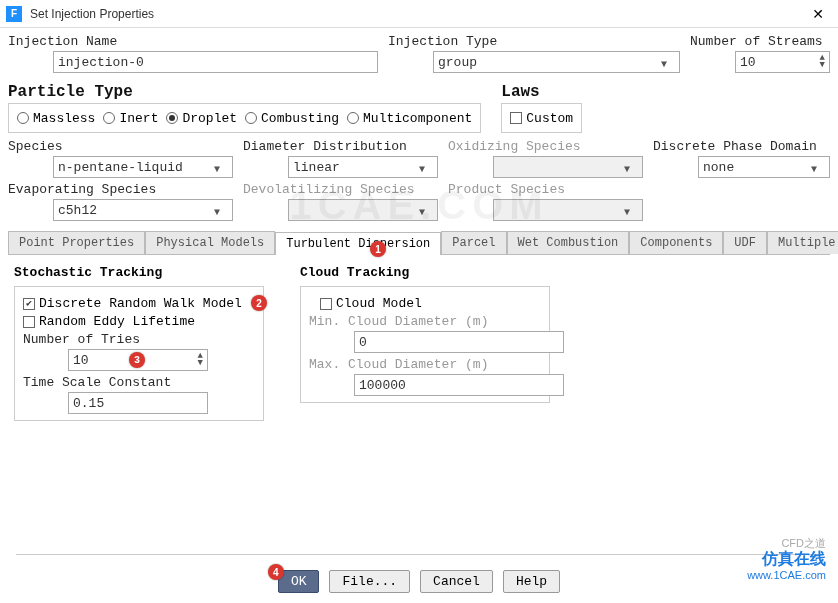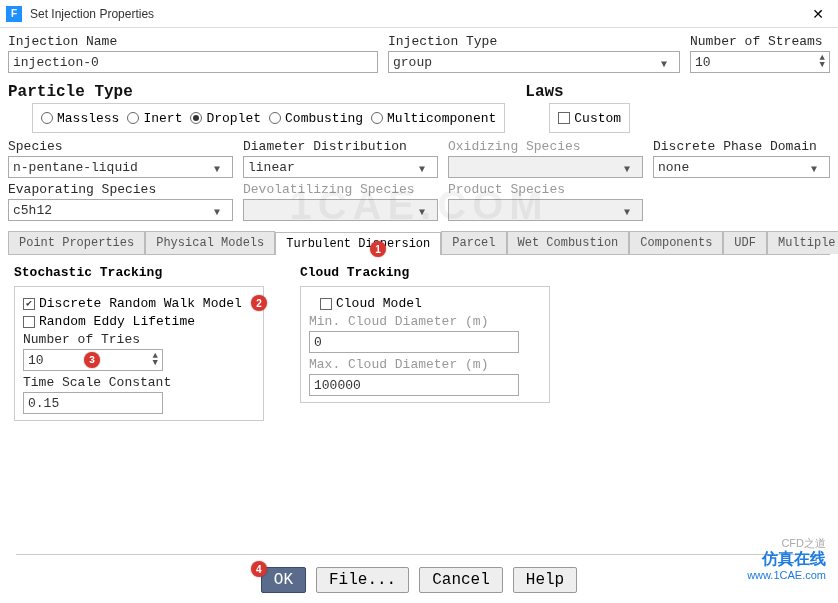--- a/index.html
+++ b/index.html
@@ -46,20 +46,21 @@
   .label { color: #2a2a2a; margin-bottom: 2px; font-family: Consolas, "Courier New", monospace; font-size: 13px; }
   .section-title { font-weight: bold; color: #111; font-family: Consolas, "Courier New", monospace; font-size: 16px; margin: 6px 0 2px 0; }
   input[type=text], .select, .spinner {
     border: 1px solid #aaa;
     background: #fff;
     height: 22px;
     padding: 2px 4px;
     font-family: Consolas, "Courier New", monospace;
     font-size: 13px;
     color: #333;
+    margin-left: 45px;
   }
   .select {
     display: flex;
     align-items: flex-end;
     justify-content: space-between;
     padding-right: 12px;
   }
   .select.disabled { background: #f0f0f0; color: #888; }
   .spinner {
     display: flex;
@@ -67,21 +68,21 @@
     justify-content: space-between;
   }
   .spinner .spin-arrows {
     display: flex;
     flex-direction: column;
     line-height: 7px;
     font-size: 9px;
     color: #555;
   }
   .caret { font-size: 10px; color: #555; }
-  .radios, .checks { display: flex; align-items: center; gap: 8px; border: 1px solid #ccc; padding: 4px 8px; height: 30px; margin-left: 24px; }
+  .radios, .checks { display: flex; align-items: center; gap: 8px; border: 1px solid #ccc; padding: 4px 8px; height: 30px; }
   .radio, .check { display: flex; align-items: center; gap: 4px; font-family: Consolas,"Courier New",monospace; font-size: 13px; }
   .radio-ind { width: 12px; height: 12px; border: 1px solid #666; border-radius: 50%; display:flex;align-items:center;justify-content:center; }
   .radio-ind.sel::after { content:''; width:6px; height:6px; background:#333; border-radius:50%; }
   .check-ind { width: 12px; height: 12px; border: 1px solid #666; display:flex;align-items:center;justify-content:center; font-size:10px; line-height:10px; color:#333; }
   .tabs {
     display: flex;
     border-bottom: 1px solid #bbb;
     margin-top: 10px;
     position: relative;
   }
@@ -113,21 +114,21 @@
     left: 0; right: 0;
     display: flex;
     justify-content: center;
     gap: 10px;
   }
   .btn {
     border: 1px solid #999;
     background: #eee;
     padding: 3px 12px;
     font-family: Consolas,"Courier New",monospace;
-    font-size: 16px;
+    font-size: 13px;
     border-radius: 2px;
   }
   .btn.primary { background: #5a6b8c; color: #fff; border-color: #3a4a6c; }
   .marker {
     position: absolute;
     width: 16px; height: 16px;
     border-radius: 50%;
     background: #d9362f;
     color: #fff;
     font-size: 10px;

